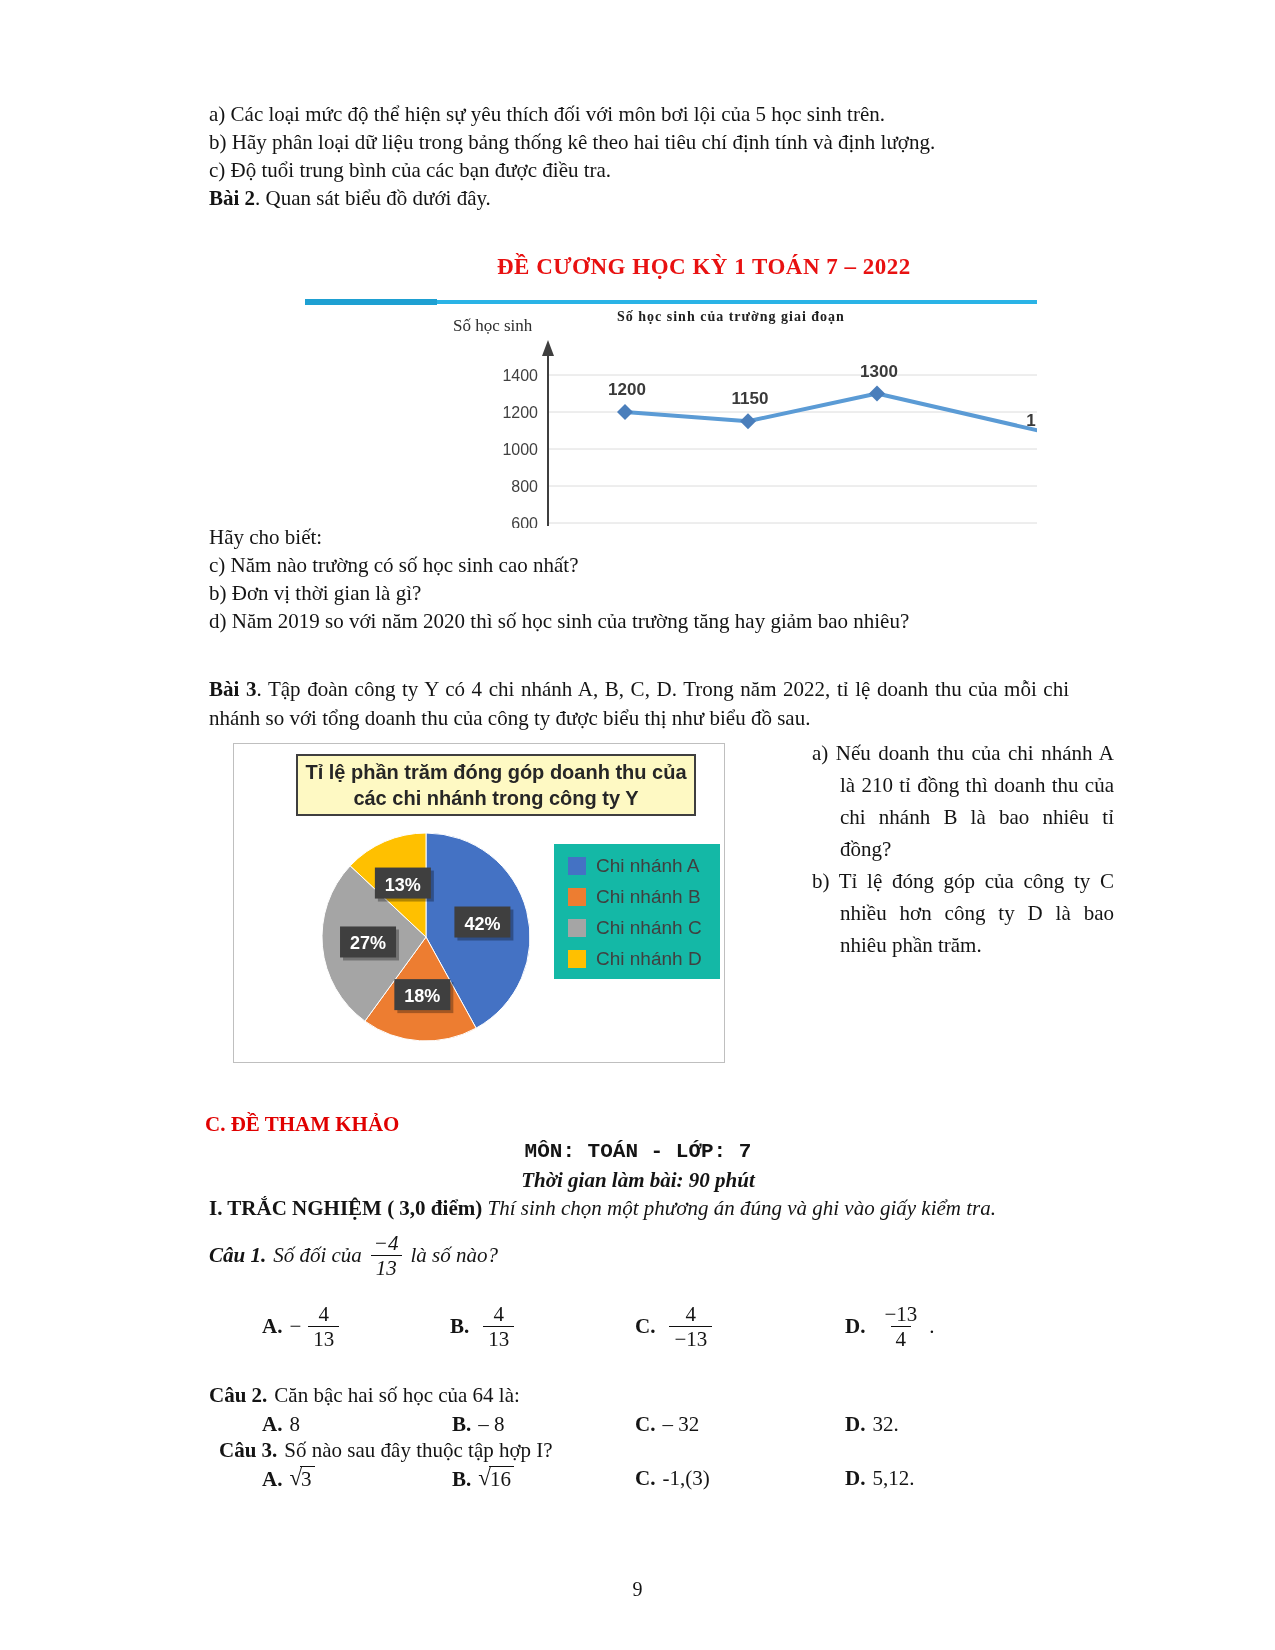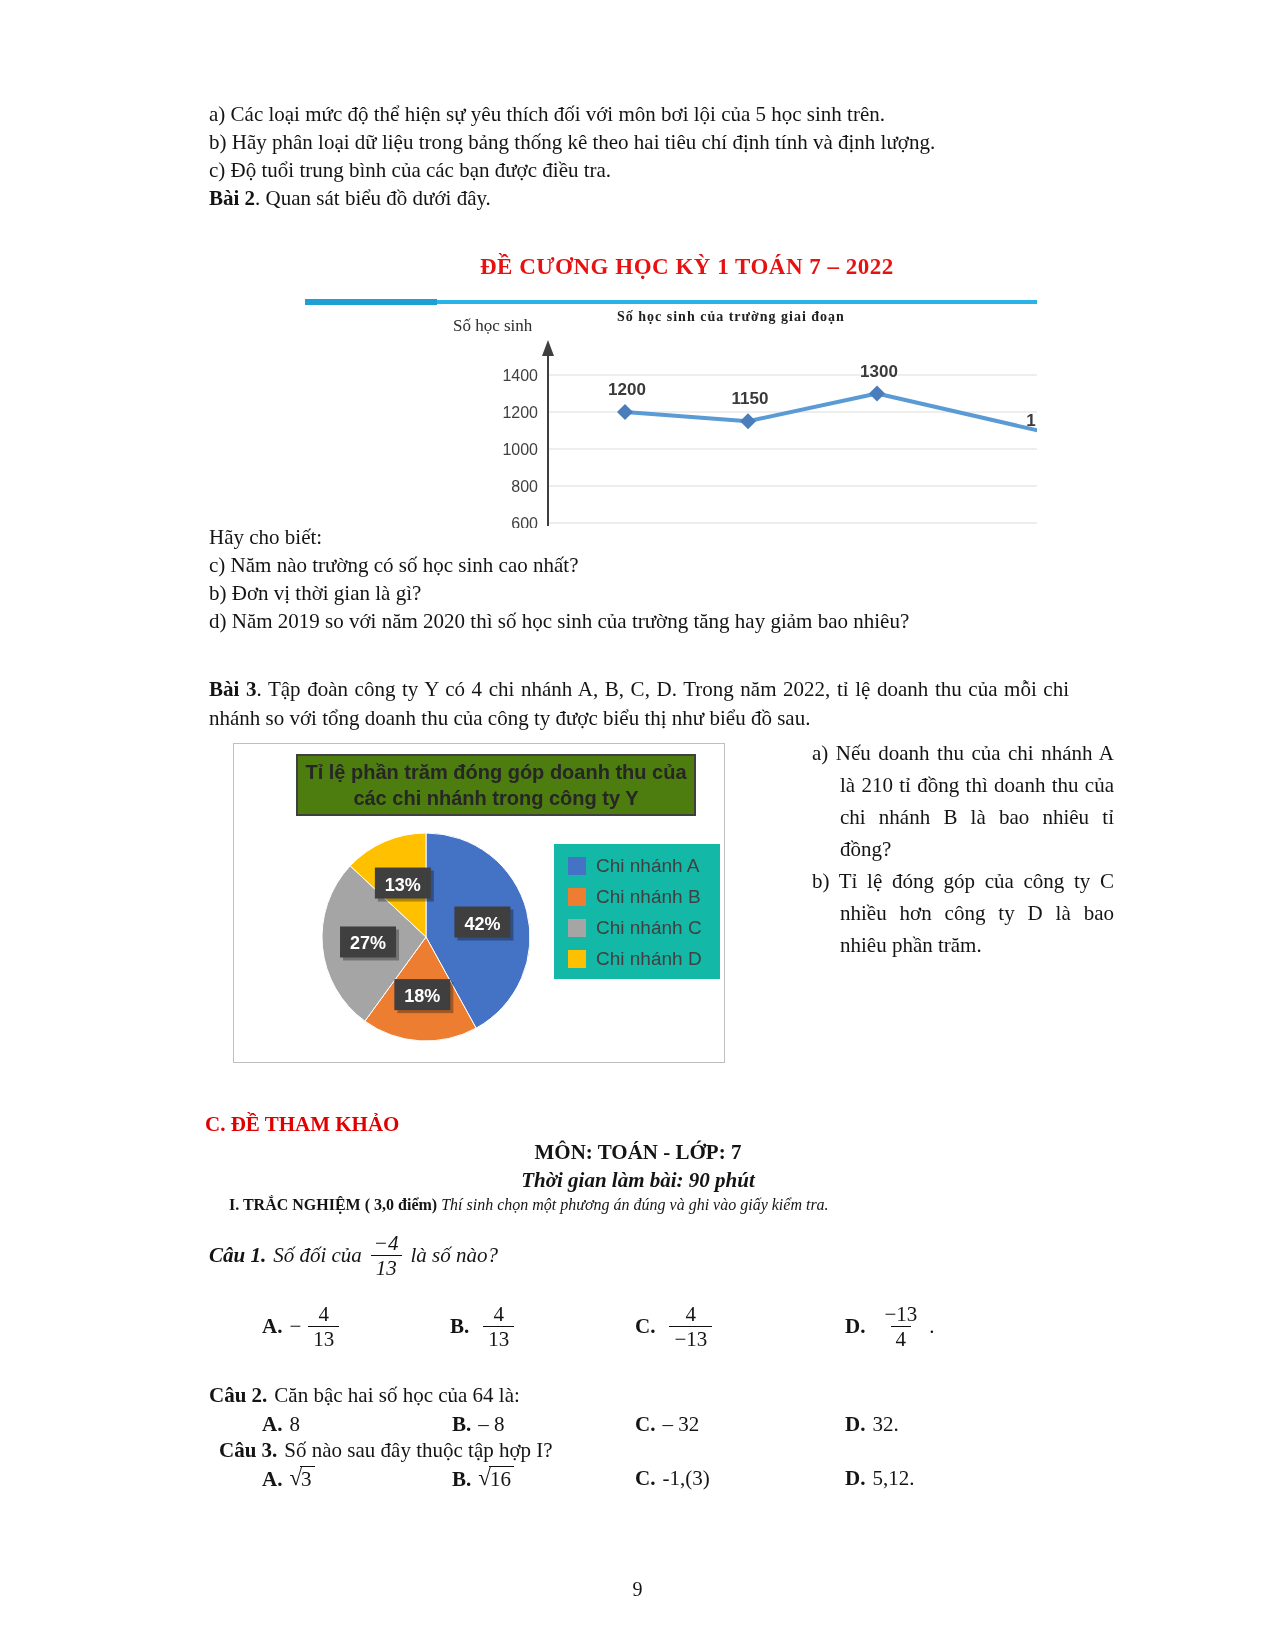--- a/index.html
+++ b/index.html
@@ -12,61 +12,61 @@
   }
   .abs { position:absolute; }
   p { margin:0; }
 
   
   .intro { left:209px; top:100px; width:880px; font-size:21px; line-height:28px; }
   .intro p { white-space:nowrap; }
 
   
   .chart-embed { left:305px; top:250px; width:732px; height:278px; overflow:hidden; }
-  .chart-header { position:absolute; left:175px; top:4px; white-space:nowrap;
+  .chart-header { position:absolute; left:192px; top:4px; white-space:nowrap;
     font-weight:bold; font-size:23px; color:#e81111; letter-spacing:.5px; }
   .cyan-rule  { position:absolute; left:0; top:50px; width:100%; height:4px; background:#2ab3e6; }
   .cyan-rule2 { position:absolute; left:0; top:49px; width:132px; height:6px; background:#1ea0d2; }
   .lc-ylabel { position:absolute; left:148px; top:66px; font-size:17px; color:#2e2e2e; }
   .lc-title  { position:absolute; left:312px; top:59px; white-space:nowrap;
     font-weight:bold; font-size:14px; color:#202020; letter-spacing:1px; }
   .lc-svg { position:absolute; left:0; top:0; }
   .tick   { font:16px "Liberation Sans", sans-serif; fill:#404040; }
   .dlabel { font:600 17px "Liberation Sans", sans-serif; fill:#3a3a3a; }
 
   
   .b2q  { left:209px; top:523px; width:880px; font-size:21px; line-height:28px; }
   .b2q p { white-space:nowrap; }
   .b3p  { left:209px; top:675px; width:860px; font-size:21px; line-height:29px; text-align:justify; }
 
   
   .pie-box { left:233px; top:743px; width:492px; height:320px;
     border:1px solid #bfbfbf; background:#fff; }
   .pie-title { position:absolute; left:62px; top:10px; width:400px; min-height:62px;
-    border:2px solid #3f3f3f; background:#4d7c0f; padding:3px 6px;
+    border:2px solid #3f3f3f; background:#fef9c3; padding:3px 6px;
     font-family:"Liberation Sans", sans-serif; font-weight:bold; font-size:20px;
     line-height:26px; color:#262626; text-align:center; }
   .pie-svg { position:absolute; left:0; top:0; }
   .plabel { font:bold 18px "Liberation Sans", sans-serif; fill:#ffffff; }
   .legend { position:absolute; left:320px; top:100px; width:166px; height:135px;
     background:#14b8a6; padding:6px 0 0 14px; }
   .legend-row { display:flex; align-items:center; gap:10px; height:31px; }
   .legend-swatch { width:18px; height:18px; display:inline-block; flex:0 0 auto; }
   .legend-label { font-family:"Liberation Sans", sans-serif; font-size:19px; color:#404040; }
 
   
   .b3side { left:812px; top:737px; width:302px; font-size:21px; line-height:32px; text-align:justify; }
   .hang { padding-left:28px; text-indent:-28px; }
 
   
   .sec-c-title { left:205px; top:1112px; font-size:21px; font-weight:bold; color:#e00000; }
   .center-line { left:209px; width:858px; text-align:center; font-size:21px; }
-  .subject  { top:1140px; font-weight:bold; }
+  .subject  { top:1140px; font-weight:bold;font-family:Liberation Mono, monospace; }
   .duration { top:1168px; font-weight:bold; font-style:italic; }
-  .part1 { left:209px; top:1196px; width:880px; font-size:16px;margin-left:20px; }
+  .part1 { left:209px; top:1196px; width:880px; font-size:21px; }
   .part1 .note { font-style:italic; }
 
   
   .q-line { font-size:21px; }
   .q-flex { display:flex; align-items:center; gap:7px; }
   .frac { display:inline-flex; flex-direction:column; align-items:center;
     vertical-align:middle; font-size:21px; line-height:24px; }
   .frac .num { display:block; padding:0 5px; }
   .frac .den { display:block; padding:0 5px; border-top:1.6px solid #101010; }
   .option { position:absolute; display:inline-flex; align-items:center; gap:7px; font-size:21px; }

